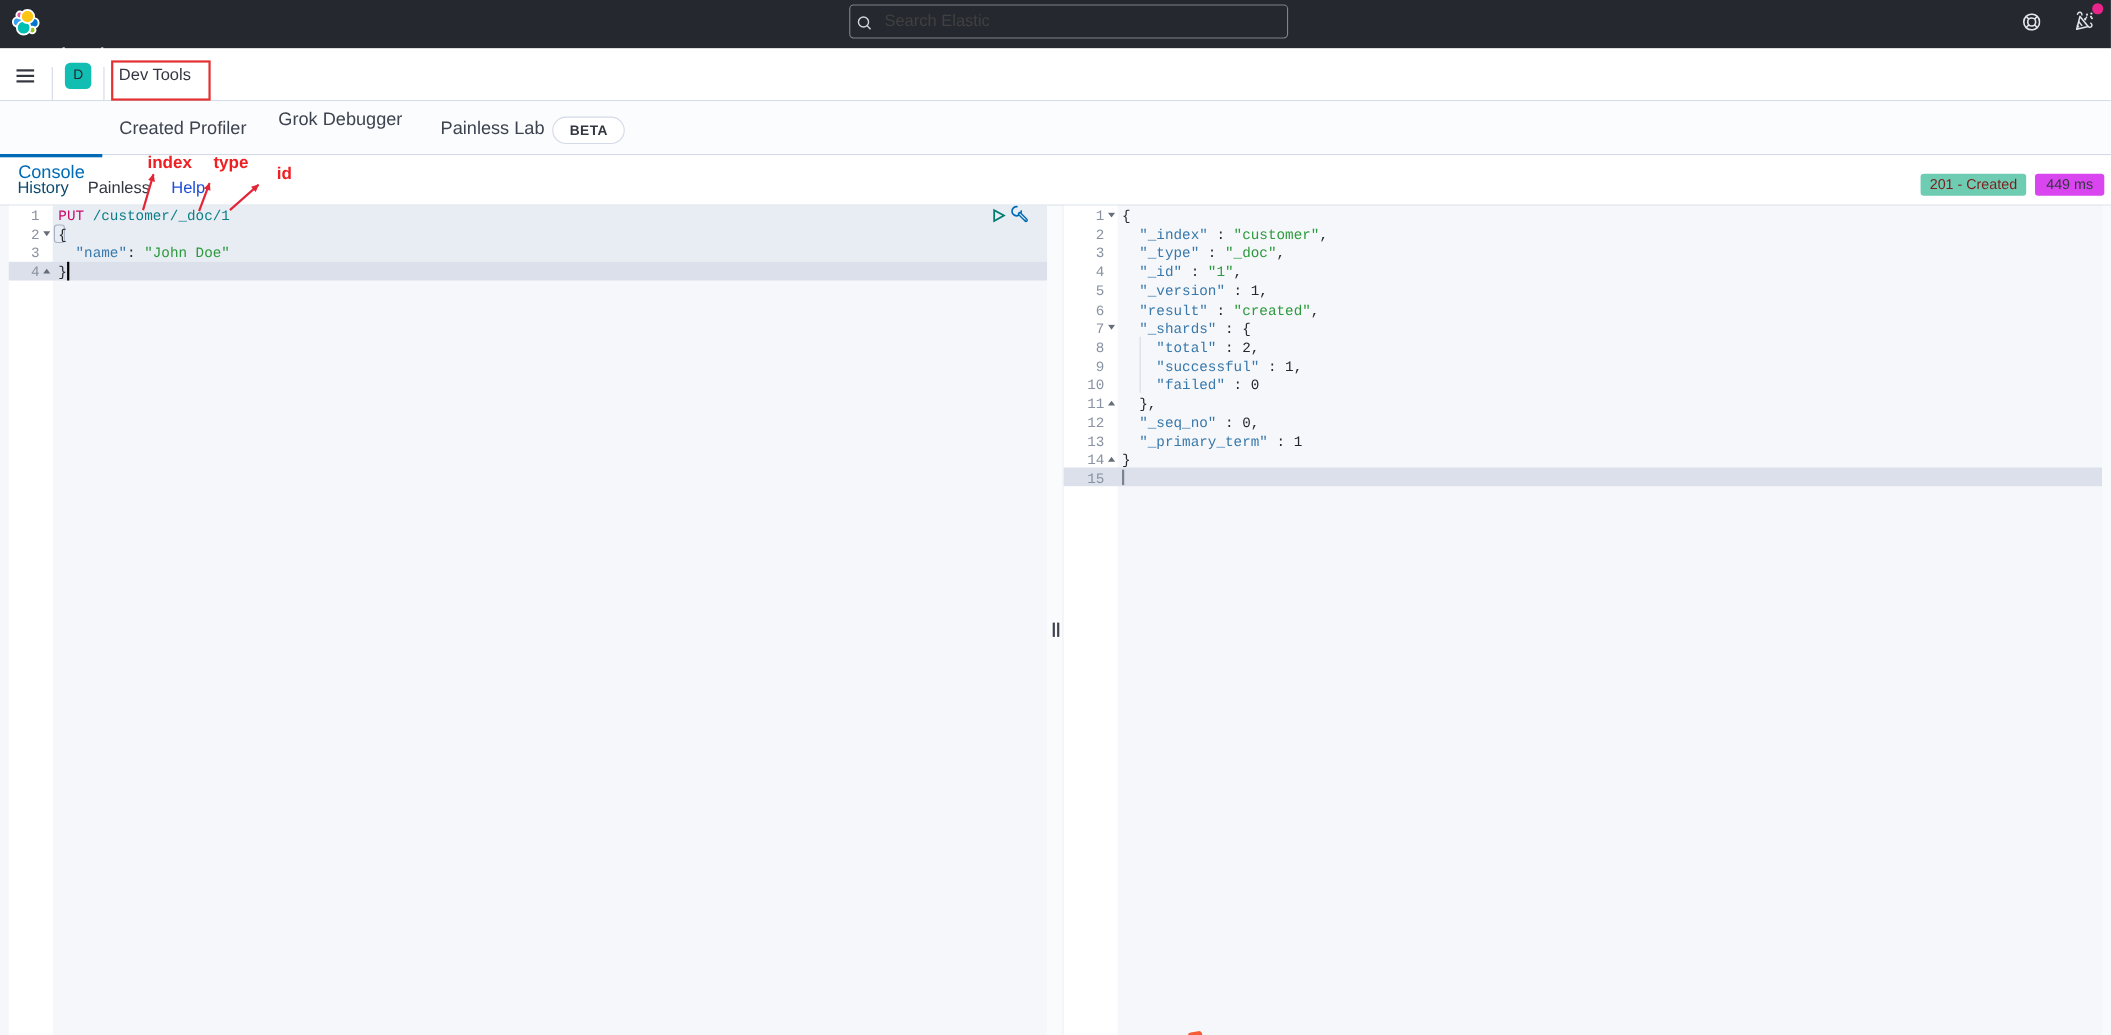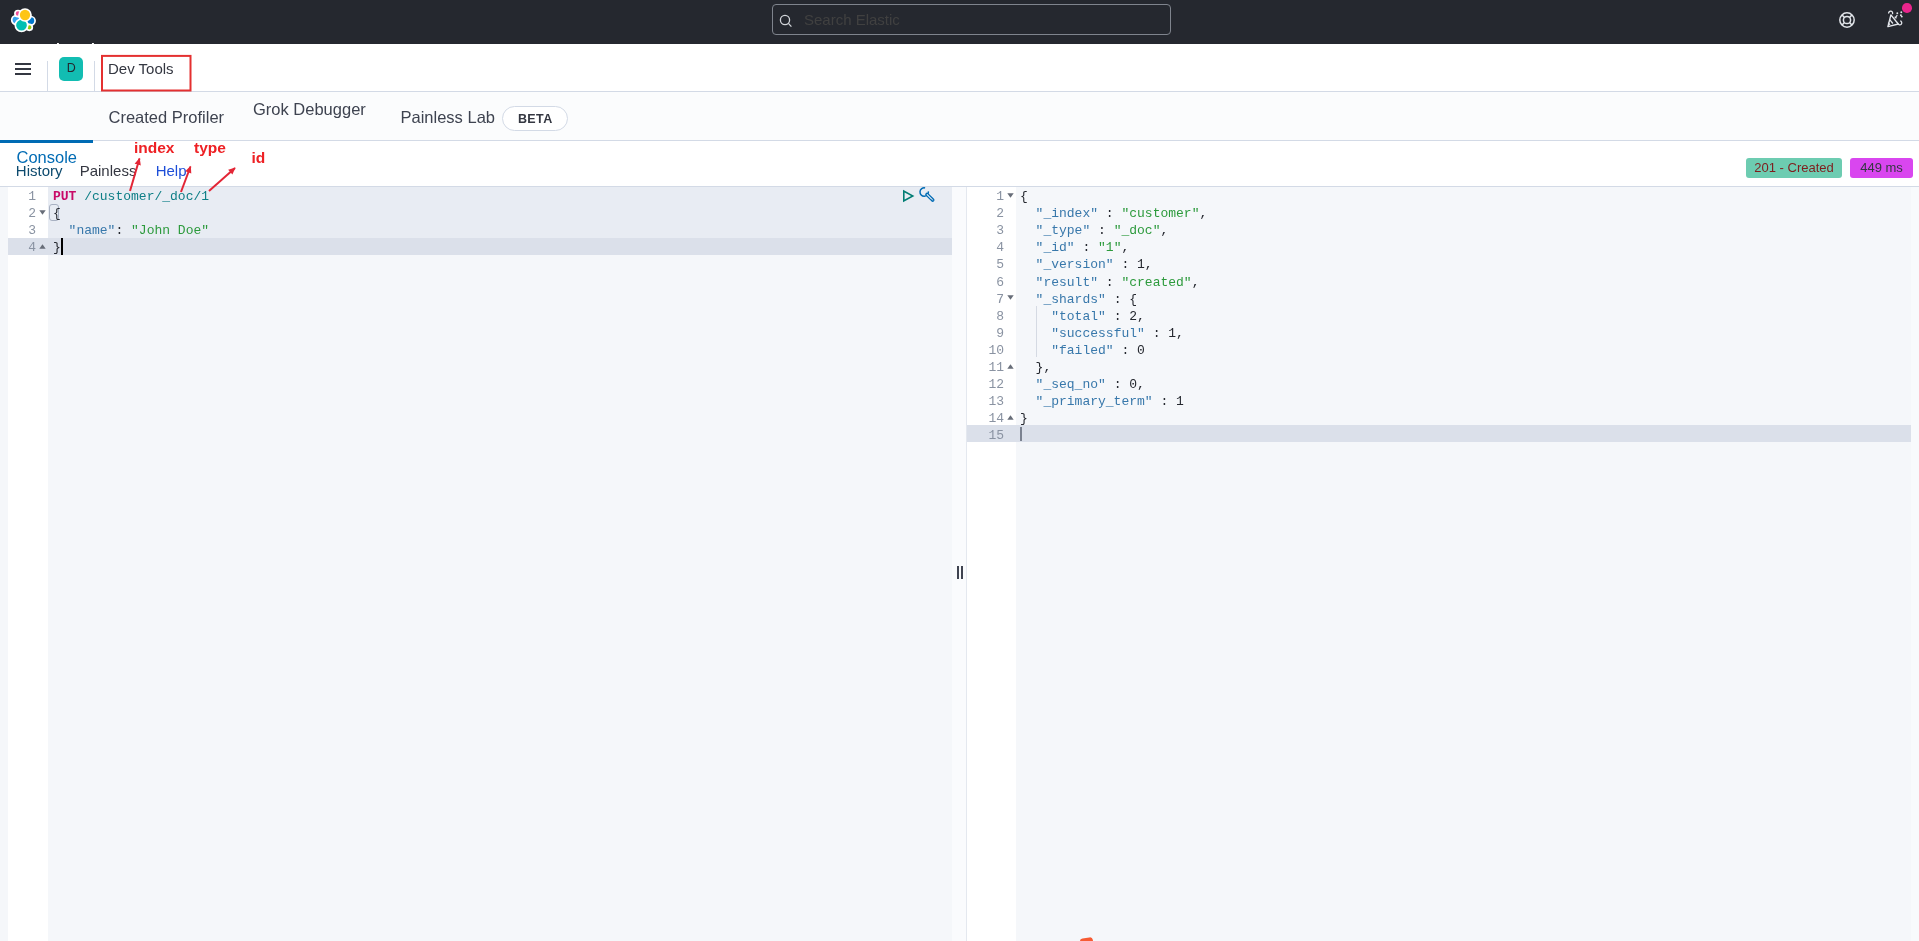--- a/index.html
+++ b/index.html
@@ -92,21 +92,21 @@
 
 <svg class="abs" style="left:39.3px;top:210px;" width="7" height="5" viewBox="0 0 7 5">
     <path d="M0.3 0.3 H6.7 L3.5 4.7 Z" fill="#676d78"></path>
   </svg>
 <svg class="abs" style="left:39.3px;top:244.2px;" width="7" height="5" viewBox="0 0 7 5">
     <path d="M0.3 4.7 H6.7 L3.5 0.3 Z" fill="#676d78"></path>
   </svg>
 
 <div class="abs" style="left:48.5px;top:204.3px;width:10.5px;height:16.4px;border:1px solid #a8b1c2;border-radius:3px;"></div>
 
-<div class="abs mono" style="left:53px;top:188.3px;color:#25282f;"><span style="color:#c80a68;font-weight:bold;">PUT</span> <span style="color:#0d7e86;">/customer/_doc/1</span>
+<div class="abs mono" style="left:53px;top:188.3px;color:#25282f;"><span style="color:#c80a68;">PUT</span> <span style="color:#0d7e86;">/customer/_doc/1</span>
 {
   <span style="color:#3878ab;">"name"</span>: <span style="color:#2c9a3c;">"John Doe"</span>
 }</div>
 
 <div class="abs" style="left:61px;top:237.9px;width:2.3px;height:16.8px;background:#000000;"></div>
 
 <svg class="abs" style="left:902px;top:189px;" width="13" height="14" viewBox="0 0 13 14">
   <path fill-rule="evenodd" d="M1.0 0.7 L12.4 7 L1.0 13.3 Z M2.6 3.4 L9.1 7 L2.6 10.6 Z" fill="#017d73"></path>
 </svg>
 <svg class="abs" style="left:918px;top:186px;" width="20" height="20" viewBox="0 0 20 20">

